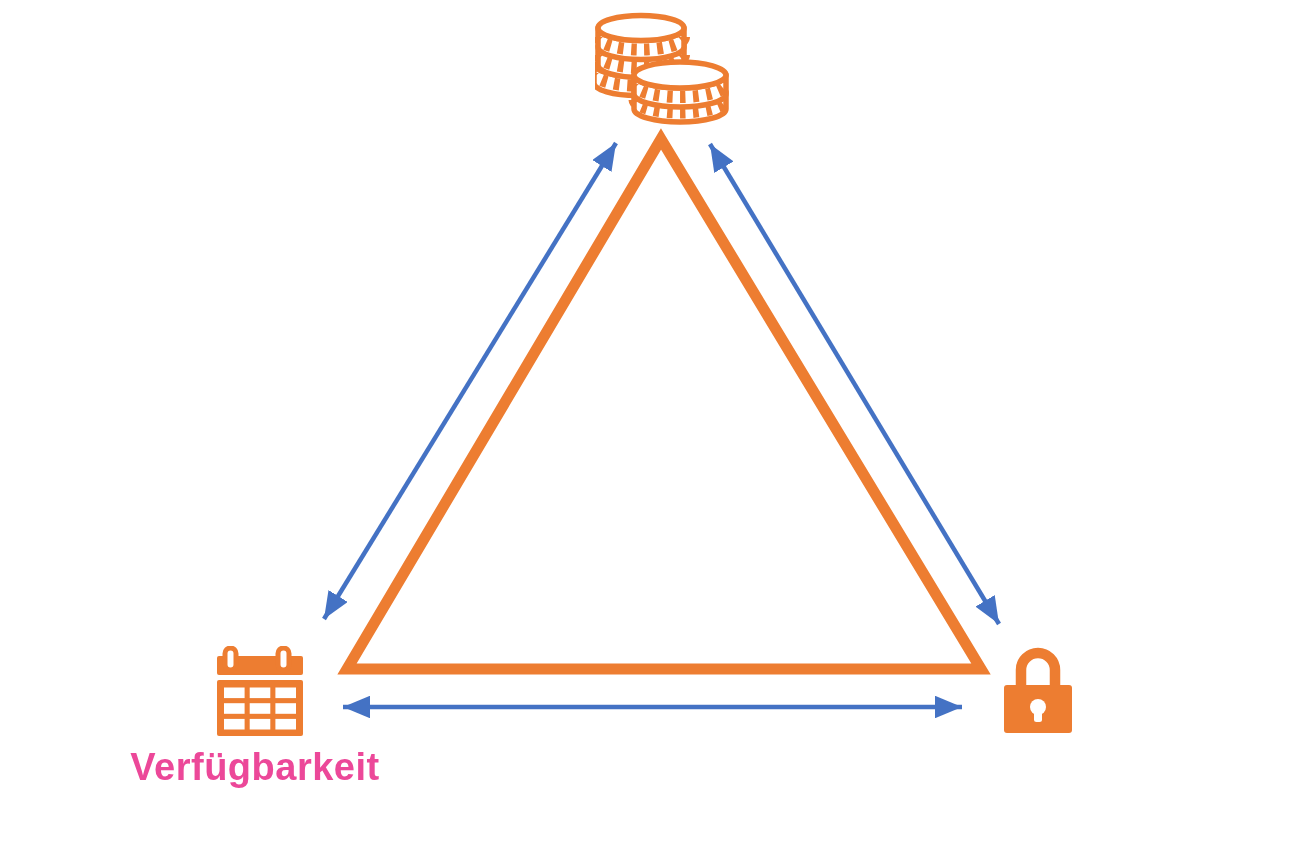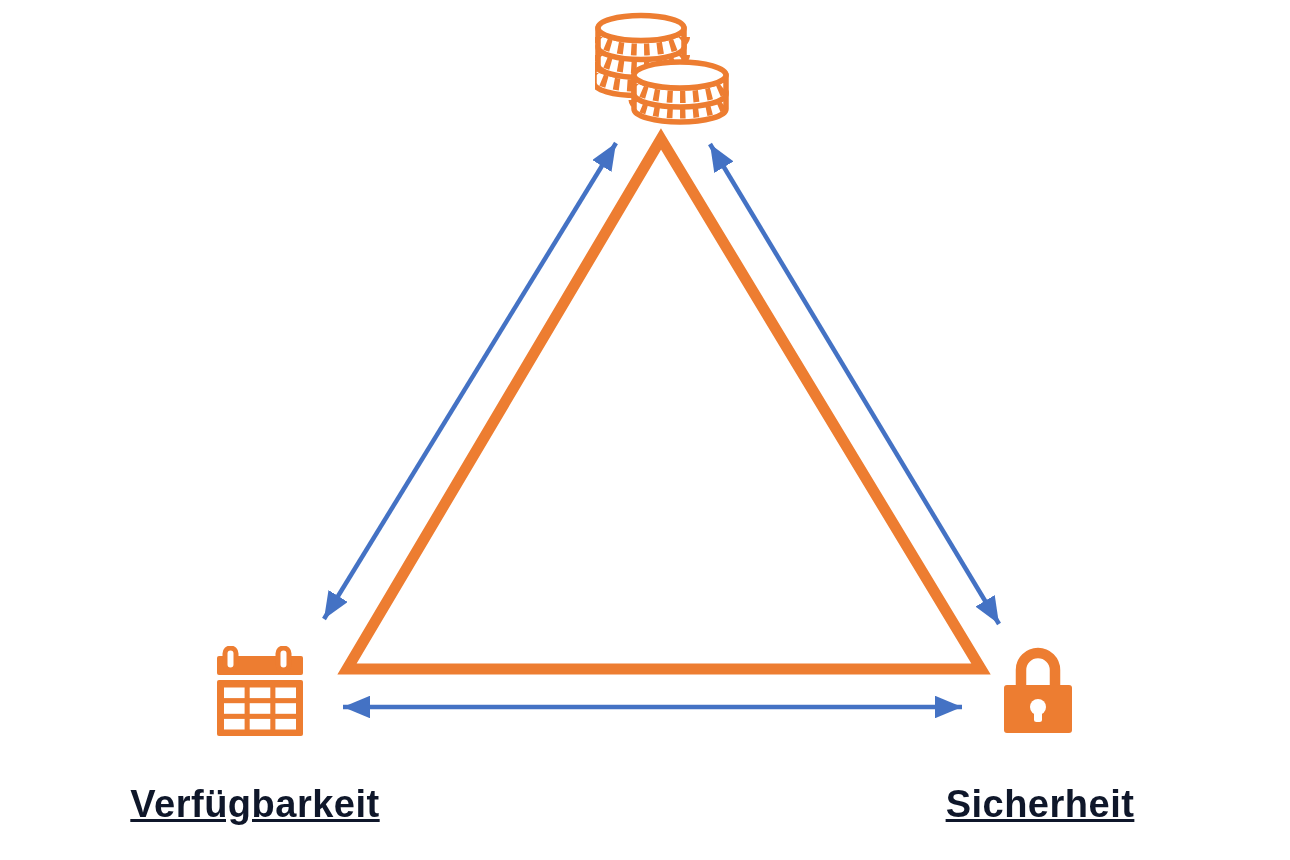--- a/index.html
+++ b/index.html
@@ -7,30 +7,29 @@
     position: relative;
     width: 1290px;
     height: 860px;
     background: #ffffff;
     overflow: hidden;
     font-family: "Liberation Sans", sans-serif;
   }
   .abs { position: absolute; }
   .node-label {
     position: absolute;
-    top: 782px;
+    top: 745px;
     width: 380px;
     text-align: center;
     font-size: 38px;
     font-weight: 700;
     letter-spacing: 0.5px;
-    color: #0f172a;
+    color: #ec4899;
     line-height: 44px;
     white-space: nowrap;
-    text-decoration: underline;
   }
   #label-availability { left: 65px; }
   #label-security { left: 850px; }
   svg { display: block; }
 </style>
 </head>
 <body>
 
 <div id="canvas">
 
@@ -106,14 +105,13 @@
 
     <path d="M17,47 V30 A17,17 0 0 1 51,30 V47" fill="none" stroke="#ED7D31" stroke-width="10.5"></path>
 
     <rect x="0" y="45" width="68" height="48" rx="3" fill="#ED7D31"></rect>
 
     <circle cx="34" cy="67" r="8" fill="#ffffff"></circle>
     <rect x="30" y="70" width="8" height="12" rx="2.5" fill="#ffffff"></rect>
   </svg>
 
   <div id="label-availability" class="node-label">Verfügbarkeit</div>
-  <div id="label-security" class="node-label">Sicherheit</div>
 </div>
 
 </body></html>

